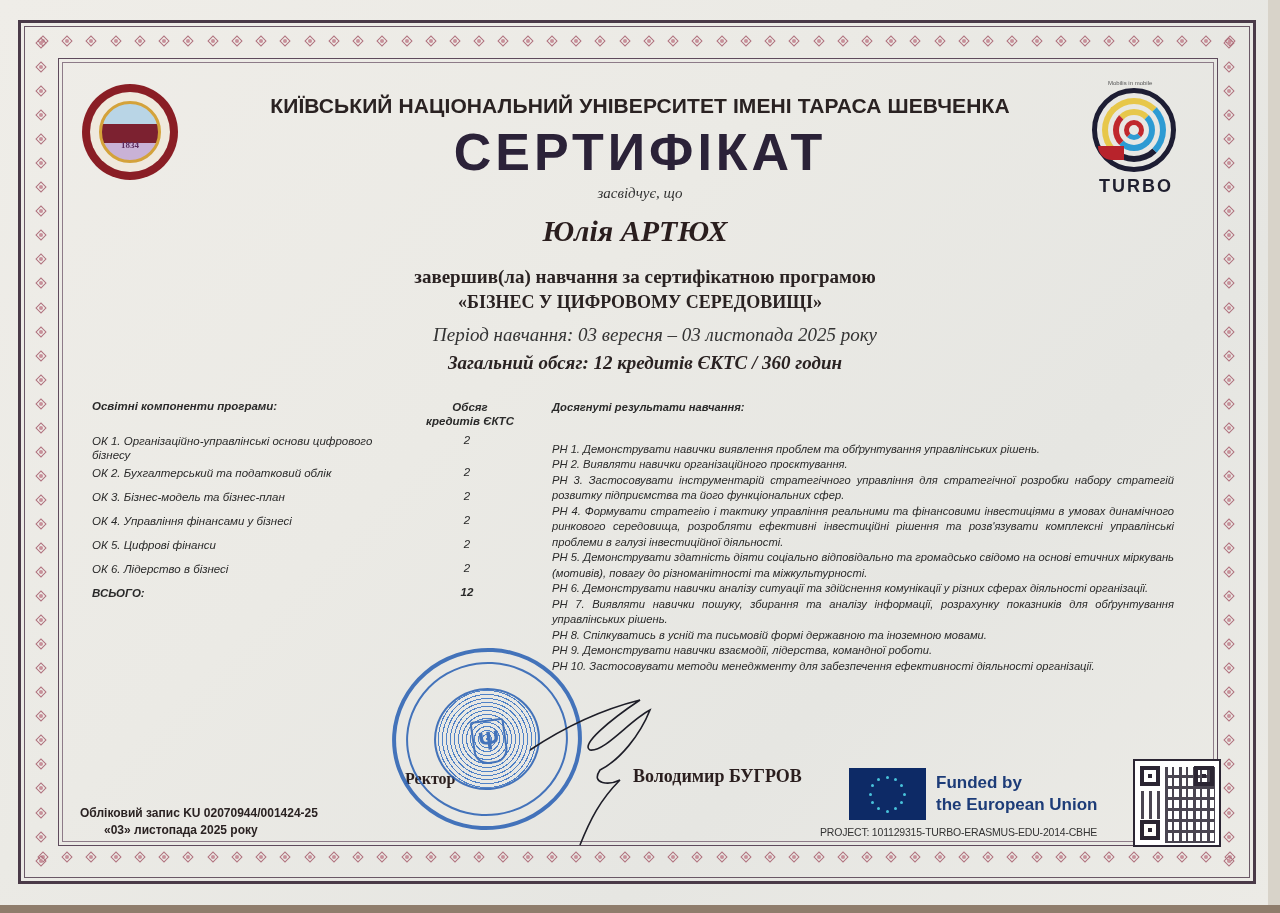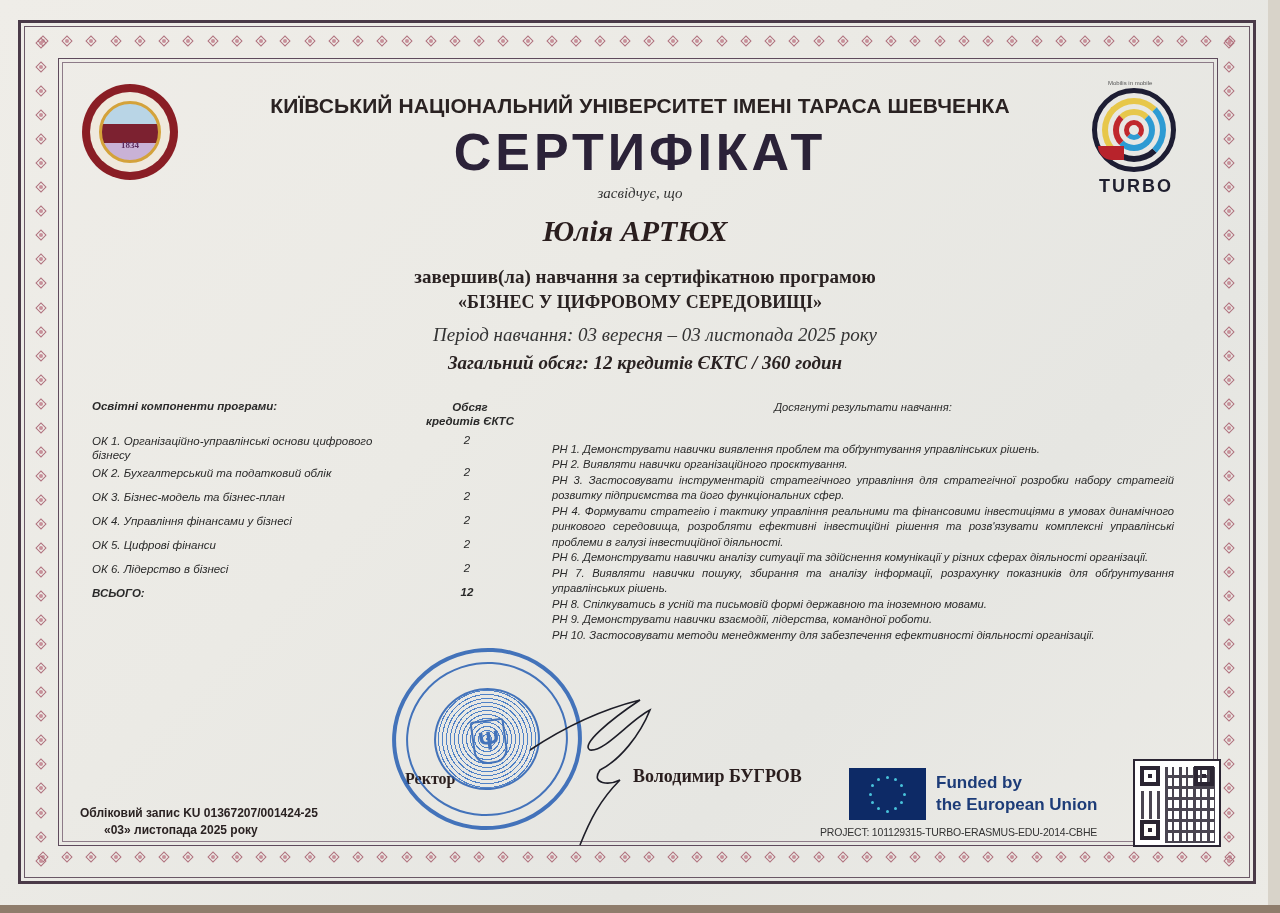--- a/index.html
+++ b/index.html
@@ -75,21 +75,21 @@
 
   .comp { position:absolute; left:92px; top:400px; width:410px; font-family:"Liberation Sans", sans-serif; font-style:italic; font-size:11.5px; color:#2a2a2a; }
   .comp .hdr { font-weight:bold; position:absolute; left:0; top:0;text-align:right; }
   .comp .hdr2 { font-weight:bold; position:absolute; left:333px; top:0; width:90px; text-align:center; line-height:14px; }
   .comp .row { position:absolute; left:0; width:410px; }
   .comp .row .lbl { position:absolute; left:0; width:300px; line-height:14px; }
   .comp .row .val { position:absolute; left:355px; width:40px; text-align:center; }
   .comp .total { font-weight:bold; }
 
   .res { position:absolute; left:552px; top:400px; width:622px; font-style:italic; font-size:11.2px; color:#2a2a2a; line-height:15.5px; }
-  .res .hdr { font-weight:normal; text-align:center; width:100%; margin-bottom:26px; }
+  .res .hdr { font-weight:bold; text-align:left; width:100%; margin-bottom:26px; }
   .res .item { text-align:justify; }
 
   .stamp { position:absolute; left:392px; top:648px; width:190px; height:182px; border-radius:50%;
     border:4px solid #2d63b5; box-sizing:border-box; transform:rotate(-8deg); opacity:0.88; }
   .stamp .r2 { position:absolute; left:10px; top:10px; right:10px; bottom:10px; border-radius:50%; border:2px solid #2d63b5; }
   .stamp .r3 { position:absolute; left:38px; top:36px; right:38px; bottom:36px; border-radius:50%;
     background:repeating-radial-gradient(circle,#3b74c4 0 1px,transparent 1px 4px); border:2px solid #2d63b5; }
   .stamp .trident { position:absolute; left:76px; top:68px; width:30px; height:40px; border:2.5px solid #2d63b5; border-radius:3px 3px 14px 14px; color:#2d63b5; font-size:26px; text-align:center; line-height:38px; font-weight:bold; }
   .signature { position:absolute; left:520px; top:690px; width:200px; height:160px; }
 
@@ -364,20 +364,21 @@
     <div class="val">12</div>
   </div>
 </div>
 
 <div class="res">
   <div class="hdr">Досягнуті результати навчання:</div>
   <div class="item">РН 1. Демонструвати навички виявлення проблем та обґрунтування управлінських рішень.</div>
   <div class="item">РН 2. Виявляти навички організаційного проєктування.</div>
   <div class="item">РН 3. Застосовувати інструментарій стратегічного управління для стратегічної розробки набору стратегій розвитку підприємства та його функціональних сфер.</div>
   <div class="item">РН 4. Формувати стратегію і тактику управління реальними та фінансовими інвестиціями в умовах динамічного ринкового середовища, розробляти ефективні інвестиційні рішення та розв'язувати комплексні управлінські проблеми в галузі інвестиційної діяльності.</div>
+  <div class="item">РН 5. Демонструвати здатність діяти соціально відповідально та громадсько свідомо на основі етичних міркувань (мотивів), повагу до різноманітності та міжкультурності.</div>
   <div class="item">РН 6. Демонструвати навички аналізу ситуації та здійснення комунікації у різних сферах діяльності організації.</div>
   <div class="item">РН 7. Виявляти навички пошуку, збирання та аналізу інформації, розрахунку показників для обґрунтування управлінських рішень.</div>
   <div class="item">РН 8. Спілкуватись в усній та письмовій формі державною та іноземною мовами.</div>
   <div class="item">РН 9. Демонструвати навички взаємодії, лідерства, командної роботи.</div>
   <div class="item">РН 10. Застосовувати методи менеджменту для забезпечення ефективності діяльності організації.</div>
 </div>
 
 <div class="rector">Ректор</div>
 
 <div class="stamp" title="Київський національний університет імені Тараса Шевченка • Україна • Ідентифікаційний код 02070944">
@@ -386,21 +387,21 @@
   <div class="trident">Ψ</div>
 </div>
 
 <svg class="signature" viewBox="0 0 200 160">
   <path d="M10 60 C40 40, 80 20, 120 10 C90 30, 60 55, 70 60 C85 62, 110 30, 130 20 C120 45, 100 70, 80 80 C70 95, 90 95, 100 90 C80 110, 70 130, 60 155" fill="none" stroke="#1e1e28" stroke-width="1.6"></path>
 </svg>
 
 <div class="rector-name">Володимир БУГРОВ</div>
 
 <div class="record">
-  <div>Обліковий запис  KU 01367207/001424-25</div>
+  <div>Обліковий запис  KU 02070944/001424-25</div>
   <div class="l2">«03»  листопада 2025 року</div>
 </div>
 
 <div class="eu-flag" id="eu-flag">
     <div class="eu-star" style="left: 53.5px; top: 24.5px;"></div>
     <div class="eu-star" style="left: 51.2224px; top: 33px;"></div>
     <div class="eu-star" style="left: 45px; top: 39.2224px;"></div>
     <div class="eu-star" style="left: 36.5px; top: 41.5px;"></div>
     <div class="eu-star" style="left: 28px; top: 39.2224px;"></div>
     <div class="eu-star" style="left: 21.7776px; top: 33px;"></div>

